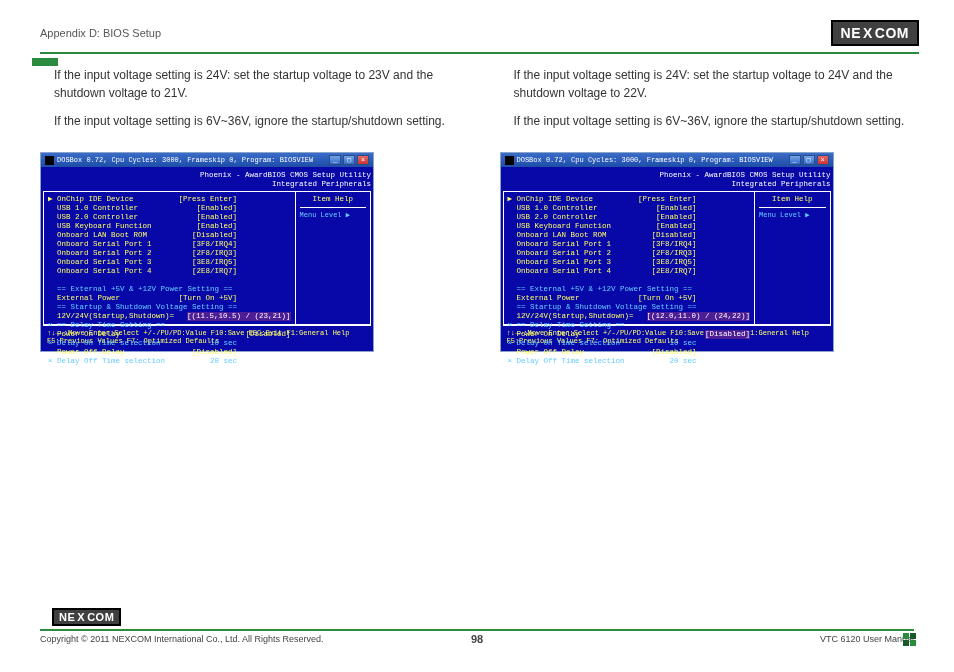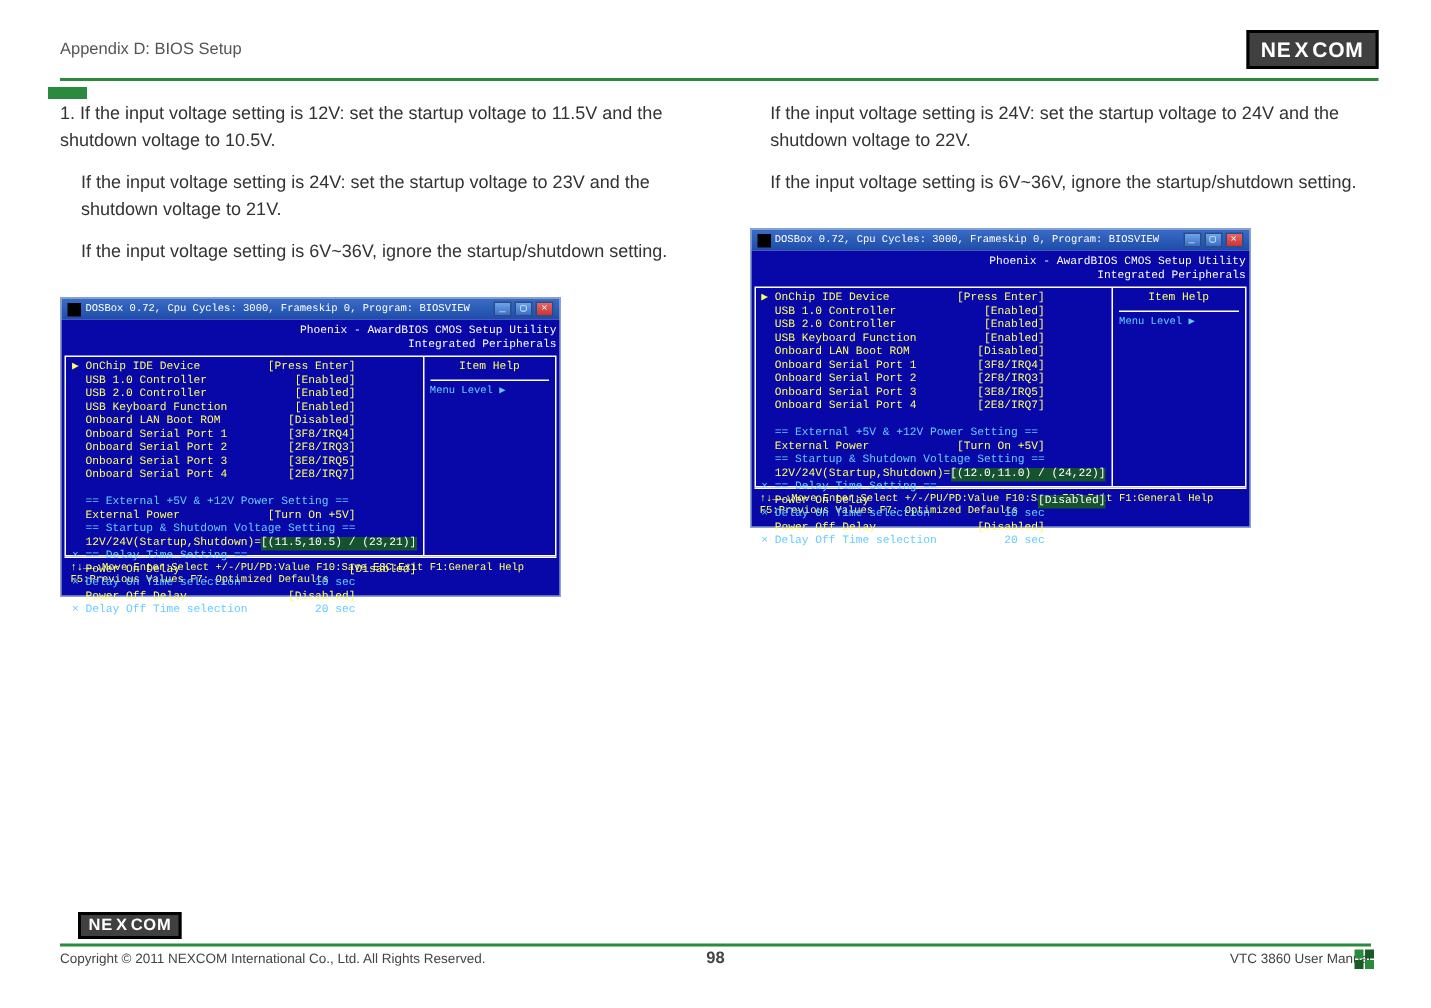--- a/index.html
+++ b/index.html
@@ -141,23 +141,24 @@
   }
   .menu-level { color: #66ccff; font-size: 7px; }
   .bios-row {
     display: flex;
     justify-content: space-between;
     white-space: pre;
   }
   .yellow { color: #ffff66; }
   .cyan { color: #66ccff; }
   .redbg {
-    background: #14532d;
+    background: #4c1d95;
     color: #fff;
     display: inline-block;
+    margin-left: 13px;
   }
   .bios-footer {
     border-top: 1px solid #fff;
     padding: 3px 4px;
     color: #ffff66;
     text-align: left;
     font-size: 7px;
   }
   .bottom-area {
     position: absolute;
@@ -213,21 +214,20 @@
       <span>COM</span>
     </div>
   </div>
   <div class="divider-line"></div>
   <div class="accent-tab"></div>
 
 
   <div class="columns">
 
     <div class="col">
-      <div class="para">1. If the input voltage setting is 12V: set the startup voltage to 11.5V and the shutdown voltage to 10.5V.</div>
       <div class="para indent">If the input voltage setting is 24V: set the startup voltage to 23V and the shutdown voltage to 21V.</div>
       <div class="para indent">If the input voltage setting is 6V~36V, ignore the startup/shutdown setting.</div>
 
       <div class="bios-box">
         <div class="bios-titlebar">
           <div class="titlebar-left">
             <span class="titlebar-icon"></span>
             <span>DOSBox 0.72, Cpu Cycles:   3000, Frameskip  0, Program: BIOSVIEW</span>
           </div>
           <div class="win-btns">
@@ -337,21 +337,21 @@
 <div class="bottom-area">
   <div class="logo-box footer-logo">
     <span>NE</span>
     <span class="logo-x">X</span>
     <span>COM</span>
   </div>
   <div class="bot-line" style="margin-top:3px;"></div>
   <div class="bot-row">
     <div>Copyright © 2011 NEXCOM International Co., Ltd. All Rights Reserved.</div>
     <div class="page-num">98</div>
-    <div>VTC 3860 User Manual</div>
+    <div>VTC 6120 User Manual</div>
     <div class="bot-squares">
       <div class="sq"></div>
         <div class="sq dark"></div>
         <div class="sq dark"></div>
         <div class="sq"></div>
     </div>
   </div>
 </div>
 
 </body></html>

